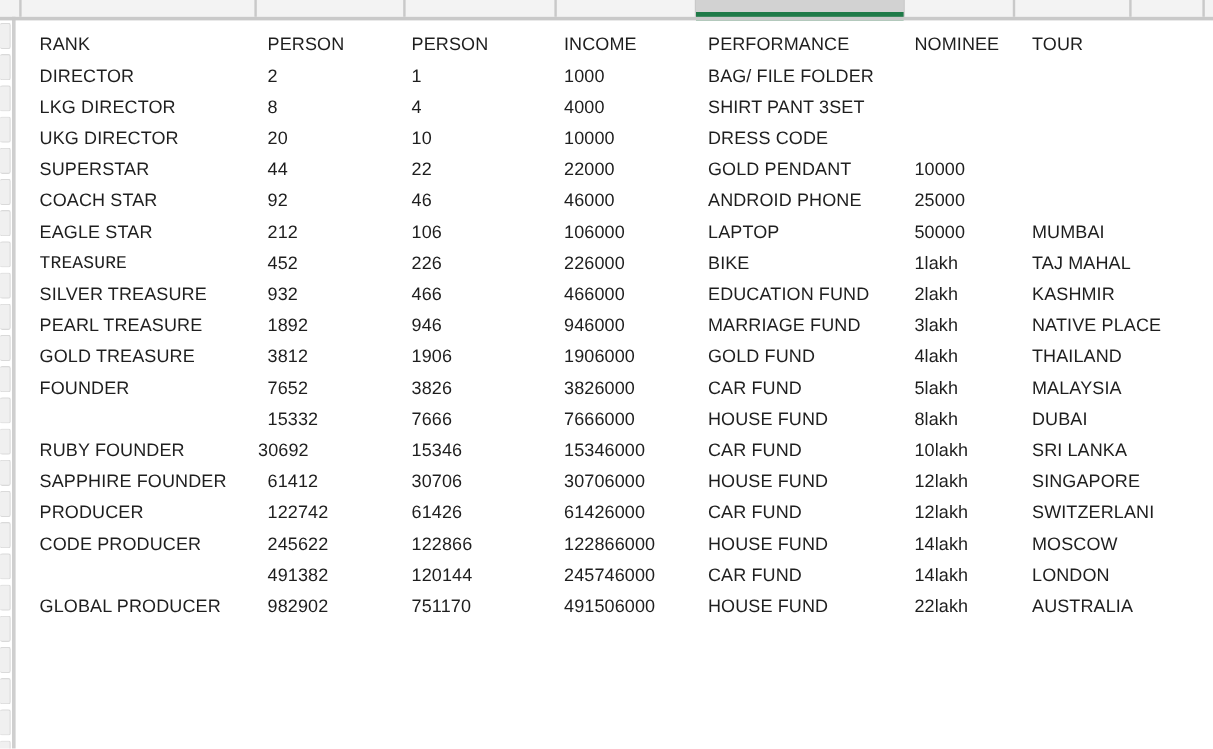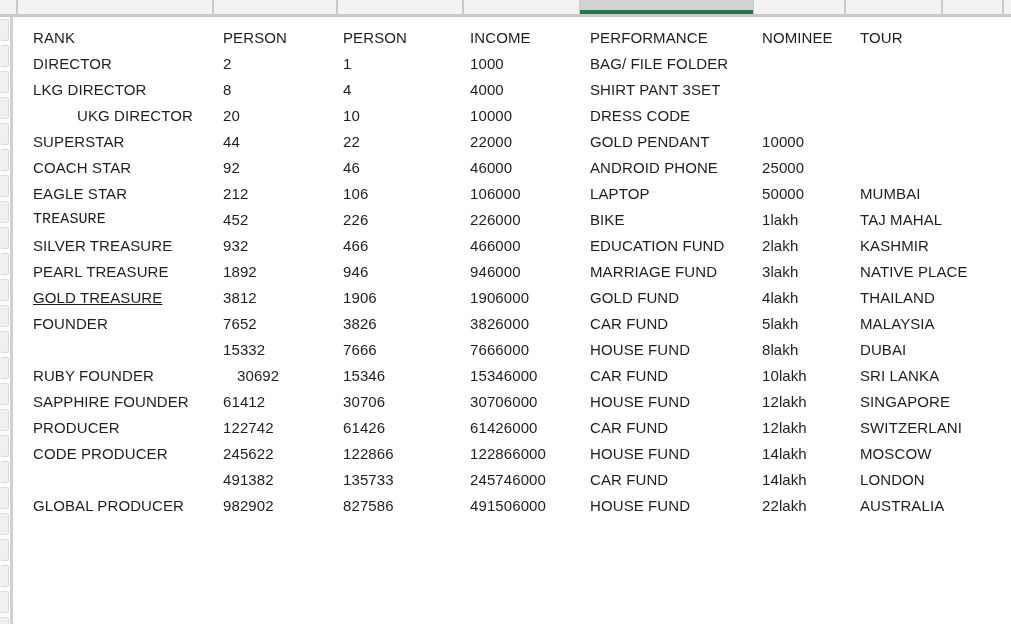--- a/index.html
+++ b/index.html
@@ -53,21 +53,21 @@
           <span class="grid-cell" style="left: 577px;">BAG/ FILE FOLDER</span>
         </div>
         <div class="grid-row" style="top: 52px;">
           <span class="grid-cell" style="left: 20px;">LKG DIRECTOR</span>
           <span class="grid-cell" style="left: 210px;">8</span>
           <span class="grid-cell" style="left: 330px;">4</span>
           <span class="grid-cell" style="left: 457px;">4000</span>
           <span class="grid-cell" style="left: 577px;">SHIRT PANT 3SET</span>
         </div>
         <div class="grid-row" style="top: 78px;">
-          <span class="grid-cell" style="left: 20px; margin-left: 44px;">UKG DIRECTOR</span>
+          <span class="grid-cell" style="left: 20px;">UKG DIRECTOR</span>
           <span class="grid-cell" style="left: 210px;">20</span>
           <span class="grid-cell" style="left: 330px;">10</span>
           <span class="grid-cell" style="left: 457px;">10000</span>
           <span class="grid-cell" style="left: 577px;">DRESS CODE</span>
         </div>
         <div class="grid-row" style="top: 104px;">
           <span class="grid-cell" style="left: 20px;">SUPERSTAR</span>
           <span class="grid-cell" style="left: 210px;">44</span>
           <span class="grid-cell" style="left: 330px;">22</span>
           <span class="grid-cell" style="left: 457px;">22000</span>
@@ -112,21 +112,21 @@
         <div class="grid-row" style="top: 234px;">
           <span class="grid-cell" style="left: 20px;">PEARL TREASURE</span>
           <span class="grid-cell" style="left: 210px;">1892</span>
           <span class="grid-cell" style="left: 330px;">946</span>
           <span class="grid-cell" style="left: 457px;">946000</span>
           <span class="grid-cell" style="left: 577px;">MARRIAGE FUND</span>
           <span class="grid-cell" style="left: 749px;">3lakh</span>
           <span class="grid-cell" style="left: 847px;">NATIVE PLACE</span>
         </div>
         <div class="grid-row" style="top: 260px;">
-          <span class="grid-cell" style="left: 20px; text-decoration: underline;">GOLD TREASURE</span>
+          <span class="grid-cell" style="left: 20px;">GOLD TREASURE</span>
           <span class="grid-cell" style="left: 210px;">3812</span>
           <span class="grid-cell" style="left: 330px;">1906</span>
           <span class="grid-cell" style="left: 457px;">1906000</span>
           <span class="grid-cell" style="left: 577px;">GOLD FUND</span>
           <span class="grid-cell" style="left: 749px;">4lakh</span>
           <span class="grid-cell" style="left: 847px;">THAILAND</span>
         </div>
         <div class="grid-row" style="top: 286px;">
           <span class="grid-cell" style="left: 20px;">FOUNDER</span>
           <span class="grid-cell" style="left: 210px;">7652</span>
@@ -139,21 +139,21 @@
         <div class="grid-row" style="top: 312px;">
           <span class="grid-cell" style="left: 210px;">15332</span>
           <span class="grid-cell" style="left: 330px;">7666</span>
           <span class="grid-cell" style="left: 457px;">7666000</span>
           <span class="grid-cell" style="left: 577px;">HOUSE FUND</span>
           <span class="grid-cell" style="left: 749px;">8lakh</span>
           <span class="grid-cell" style="left: 847px;">DUBAI</span>
         </div>
         <div class="grid-row" style="top: 338px;">
           <span class="grid-cell" style="left: 20px;">RUBY FOUNDER</span>
-          <span class="grid-cell" style="left: 224px;">30692</span>
+          <span class="grid-cell" style="left: 202px;">30692</span>
           <span class="grid-cell" style="left: 330px;">15346</span>
           <span class="grid-cell" style="left: 457px;">15346000</span>
           <span class="grid-cell" style="left: 577px;">CAR FUND</span>
           <span class="grid-cell" style="left: 749px;">10lakh</span>
           <span class="grid-cell" style="left: 847px;">SRI LANKA</span>
         </div>
         <div class="grid-row" style="top: 364px;">
           <span class="grid-cell" style="left: 20px;">SAPPHIRE FOUNDER</span>
           <span class="grid-cell" style="left: 210px;">61412</span>
           <span class="grid-cell" style="left: 330px;">30706</span>
@@ -175,30 +175,30 @@
           <span class="grid-cell" style="left: 20px;">CODE PRODUCER</span>
           <span class="grid-cell" style="left: 210px;">245622</span>
           <span class="grid-cell" style="left: 330px;">122866</span>
           <span class="grid-cell" style="left: 457px;">122866000</span>
           <span class="grid-cell" style="left: 577px;">HOUSE FUND</span>
           <span class="grid-cell" style="left: 749px;">14lakh</span>
           <span class="grid-cell" style="left: 847px;">MOSCOW</span>
         </div>
         <div class="grid-row" style="top: 442px;">
           <span class="grid-cell" style="left: 210px;">491382</span>
-          <span class="grid-cell" style="left: 330px;">135733</span>
+          <span class="grid-cell" style="left: 330px;">120144</span>
           <span class="grid-cell" style="left: 457px;">245746000</span>
           <span class="grid-cell" style="left: 577px;">CAR FUND</span>
           <span class="grid-cell" style="left: 749px;">14lakh</span>
           <span class="grid-cell" style="left: 847px;">LONDON</span>
         </div>
         <div class="grid-row" style="top: 468px;">
           <span class="grid-cell" style="left: 20px;">GLOBAL PRODUCER</span>
           <span class="grid-cell" style="left: 210px;">982902</span>
-          <span class="grid-cell" style="left: 330px;">827586</span>
+          <span class="grid-cell" style="left: 330px;">751170</span>
           <span class="grid-cell" style="left: 457px;">491506000</span>
           <span class="grid-cell" style="left: 577px;">HOUSE FUND</span>
           <span class="grid-cell" style="left: 749px;">22lakh</span>
           <span class="grid-cell" style="left: 847px;">AUSTRALIA</span>
         </div>
       </div>
   </div>
 
   <div class="row-headers" id="row-headers">
       <div class="row-header-cell" style="top: 0px; height: 12px;"></div>

